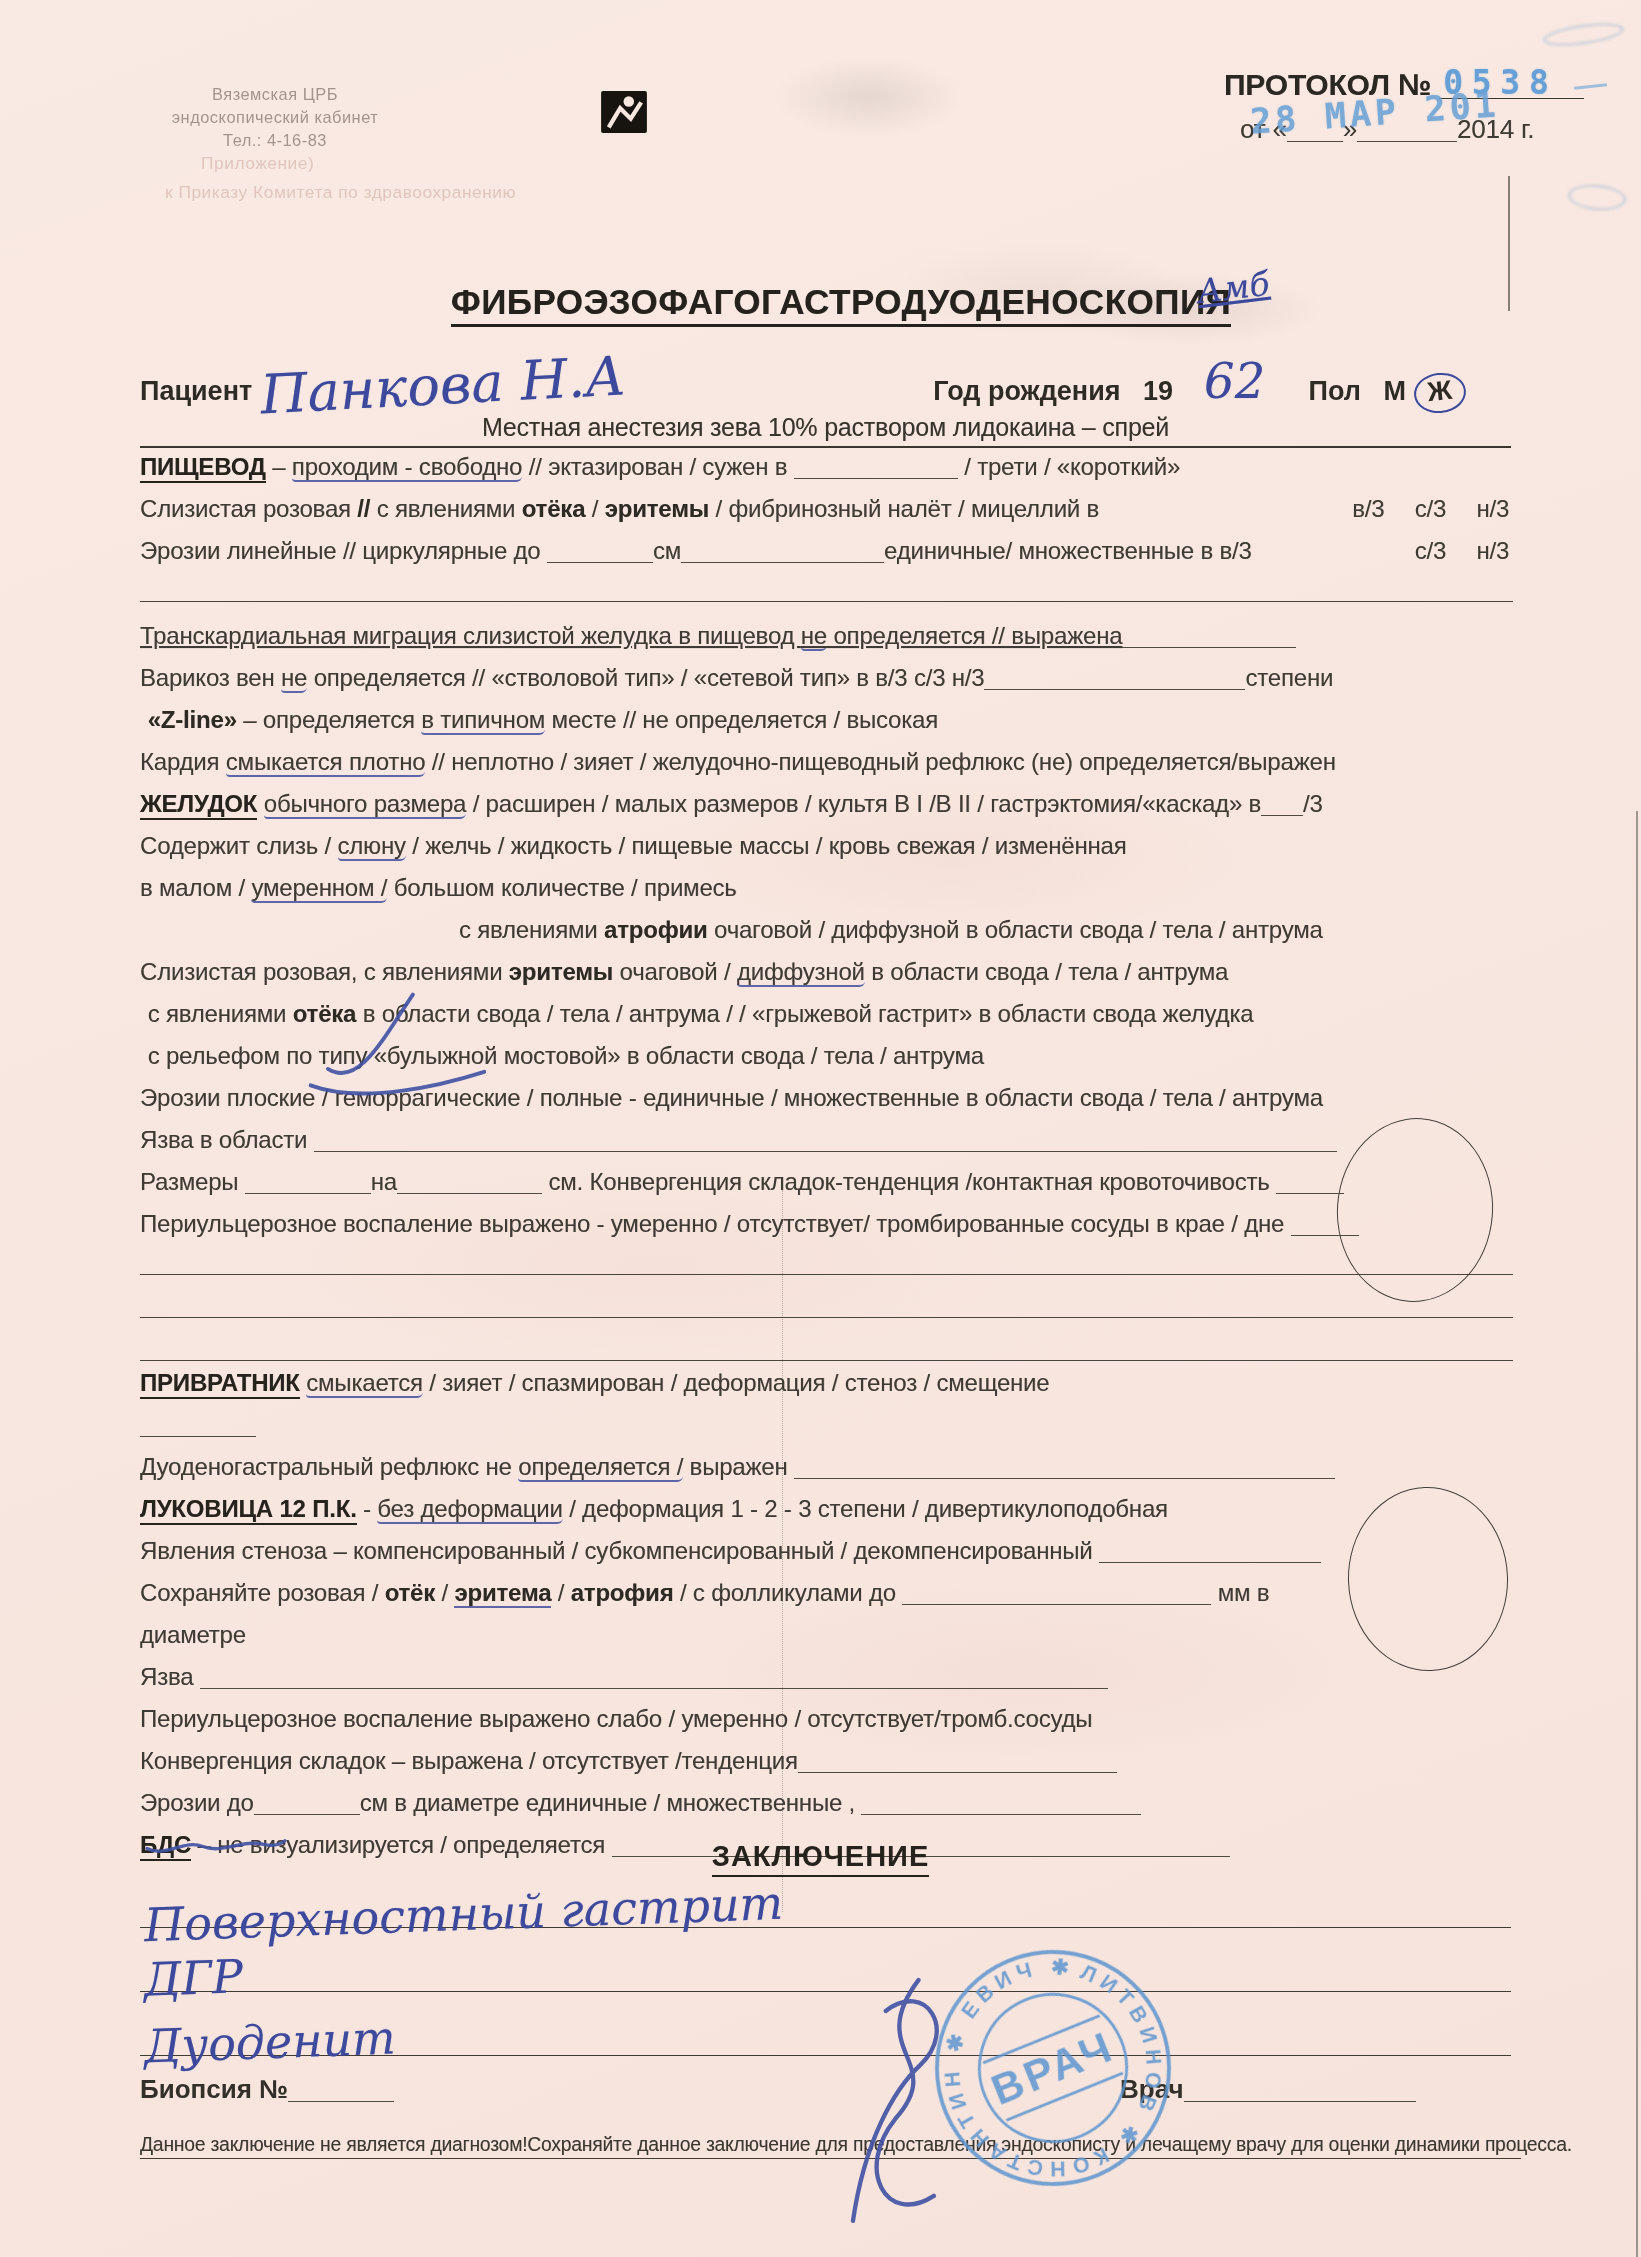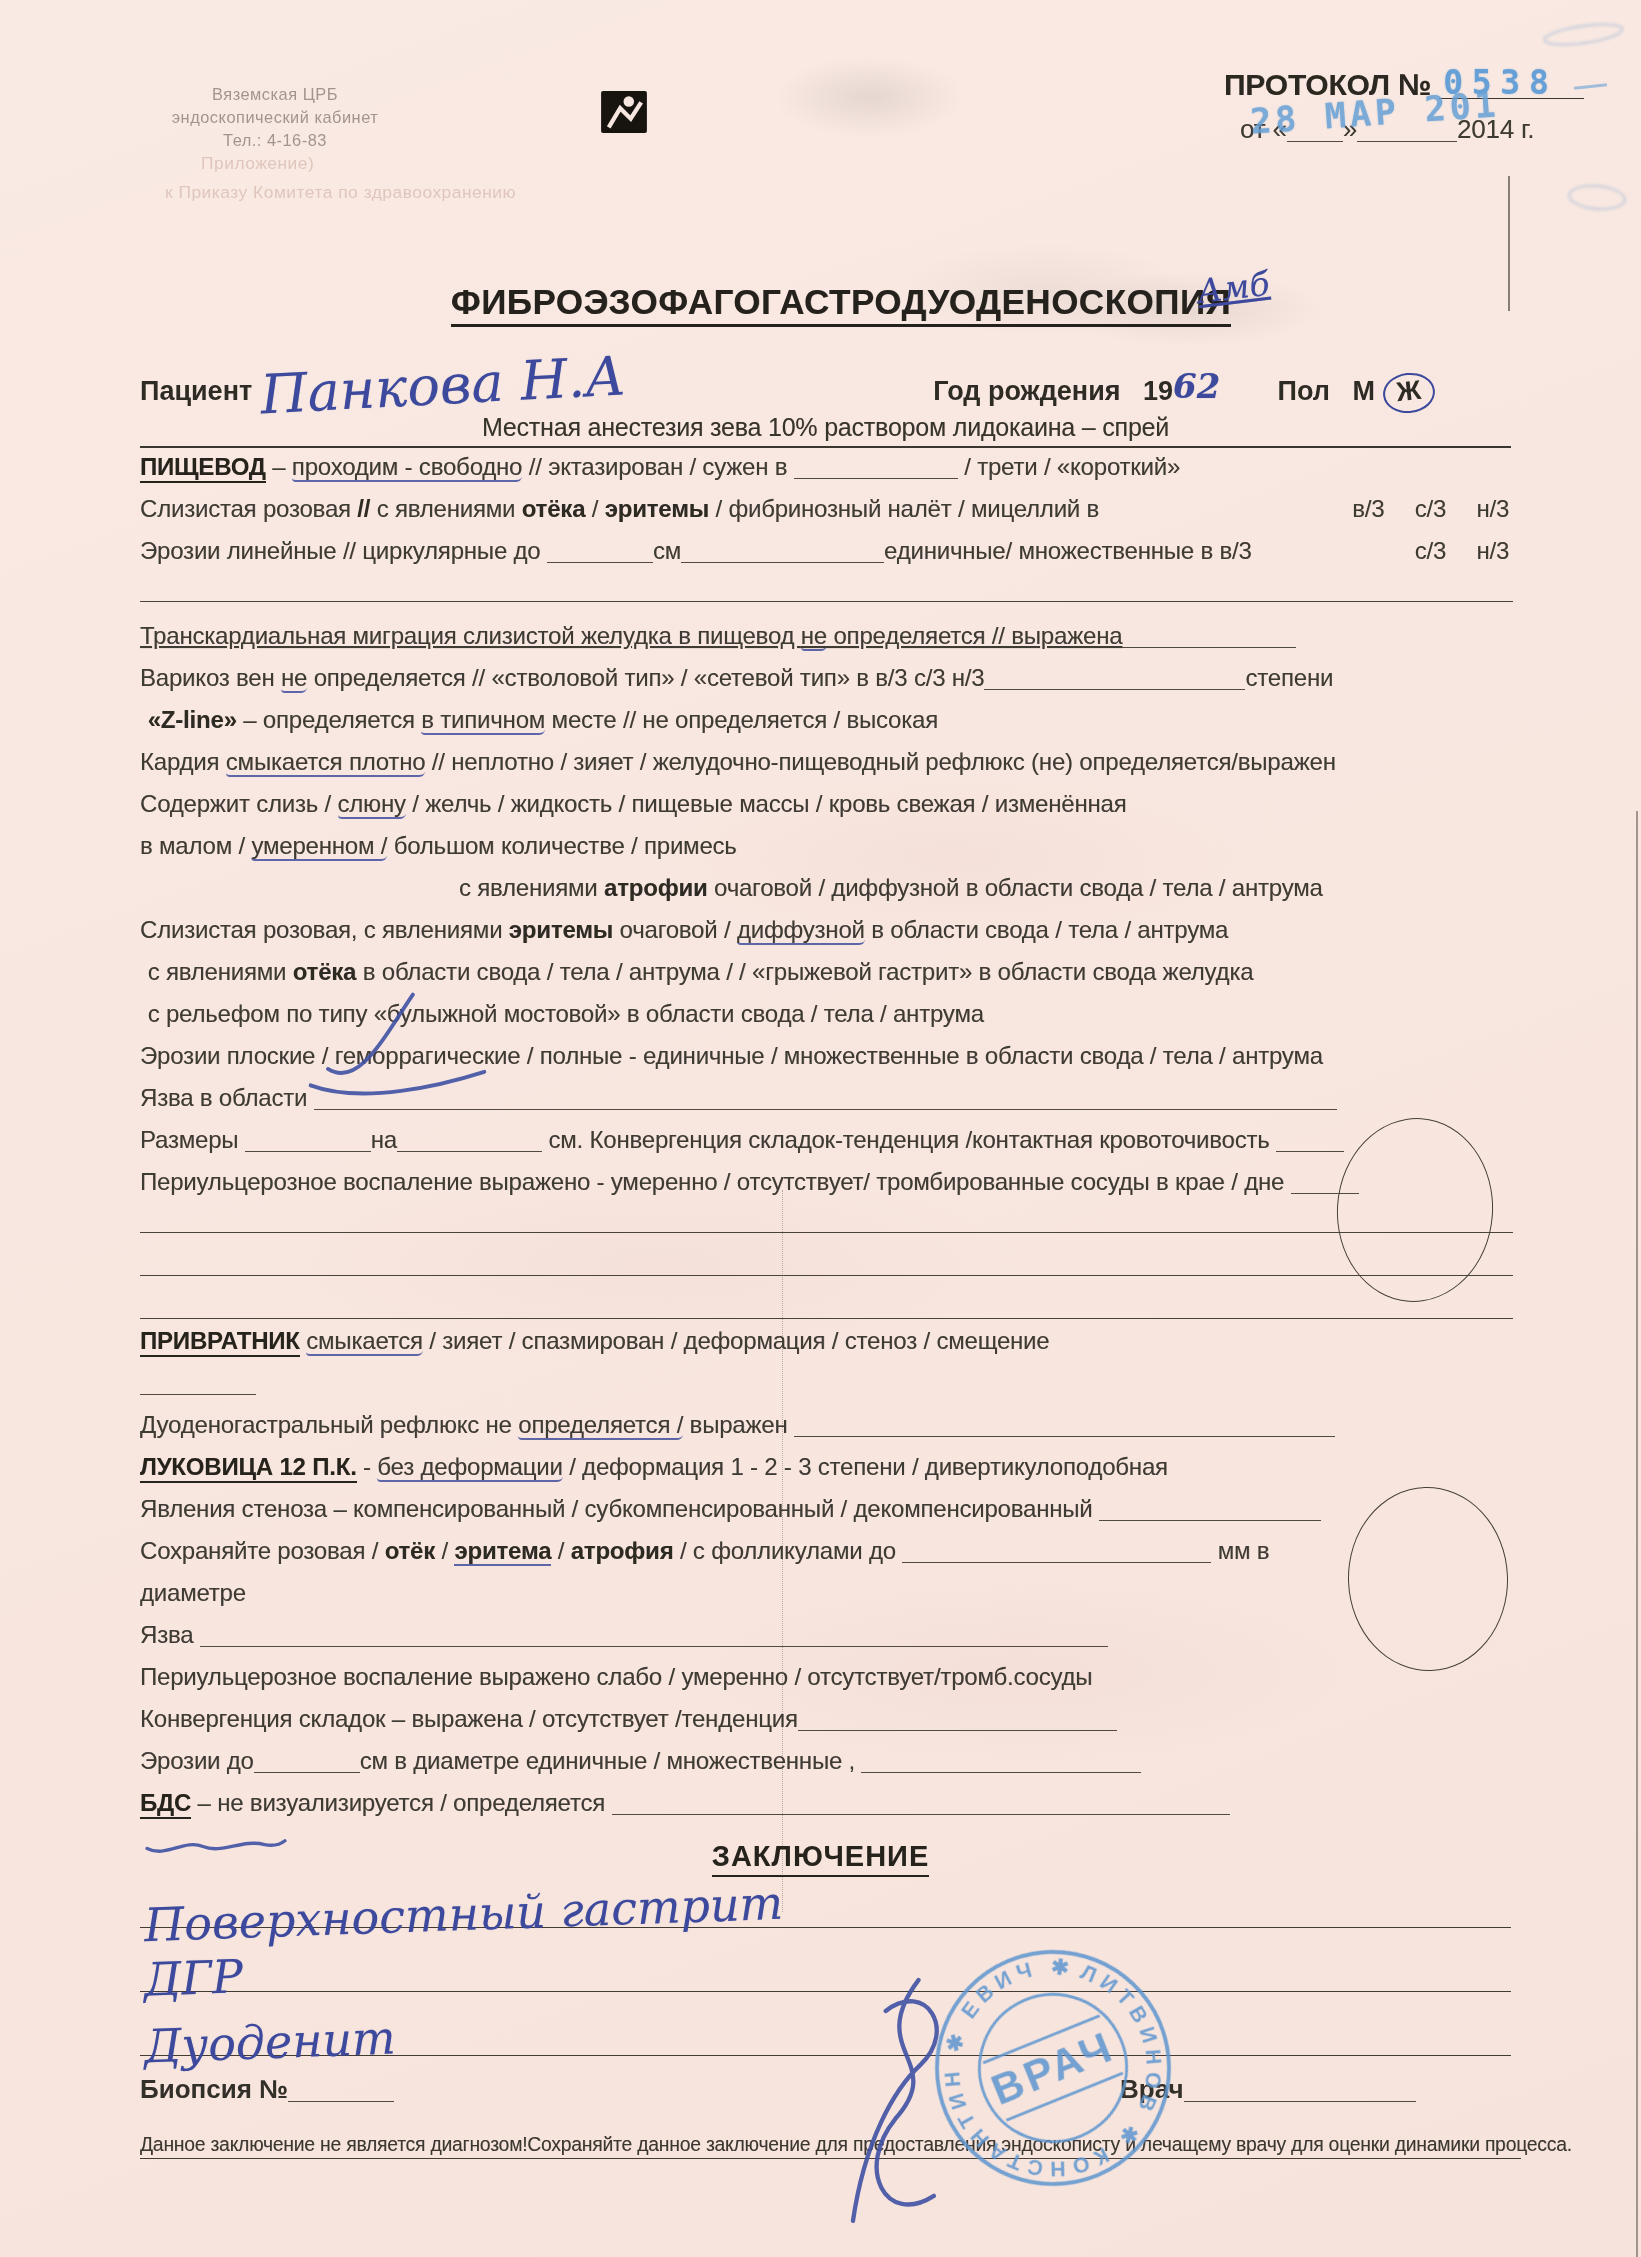--- a/index.html
+++ b/index.html
@@ -37,21 +37,21 @@
 
   
   .title-wrap{left:0; right:0; top:282px; text-align:center;}
   .title{display:inline-block; font-size:35px; font-weight:bold; color:#25211c;
          border-bottom:3.9px solid #25211c; padding-bottom:1.9px; letter-spacing:0.5px;
          text-shadow:0.4px 0.4px 0 rgba(40,34,28,.4);margin-left:41px;}
   .hw{font-family:"DejaVu Serif", serif; font-style:italic; color:#3c499c; text-shadow:0 0 1px rgba(60,73,156,.35);}
   .amb{left:1197px; top:268px; font-size:33px; transform:rotate(-7deg); text-decoration:underline;}
   .patient-row{left:140px; top:350px; width:1381px; white-space:nowrap; font-size:27px; font-weight:bold; color:#2e2a24;}
   .p-name{display:inline-block; width:666px; font-size:54px; position:relative; top:-3.9px; transform:rotate(-3deg); font-weight:normal;}
-  .p-year{display:inline-block; width:97px; font-size:34px; position:relative; top:-1.9px; font-weight:bold;}
+  .p-year{display:inline-block; width:97px; font-size:48px; position:relative; top:-1.9px; font-weight:normal;margin-left:31px;}
   .p-sex-f{display:inline-block; border:2.9px solid #3c499c; border-radius:50%; padding:1px 11.6px 3.9px; transform:rotate(-6deg); margin-left:7.7px;}
   .anesthesia{left:140px; top:413px; width:1371px; text-align:center; font-size:25px;
               border-bottom:2.9px solid #3a352e; padding-bottom:3.9px; color:#37332d;}
 
   
   .form-body{left:140px; top:446px; width:1373px; font-size:24px;}
   .fline{position:relative; min-height:42px; line-height:42px; white-space:nowrap;}
   .seg-b{font-weight:bold; color:#2d2923;}
   .seg-h{font-weight:bold; color:#26221c; border-bottom:2.9px solid #26221c; padding-bottom:1px;}
   .seg-p{border-bottom:2.9px solid rgba(60,73,156,.82); border-radius:0 0 5.8px 3.9px;}
@@ -133,20 +133,21 @@
 
   <div class="abs form-body printed">
       <div class="fline"><span class="seg-h">ПИЩЕВОД</span><span class="seg-n"> – </span><span class="seg-p">проходим - свободно</span><span class="seg-n">  //  эктазирован /  сужен в </span><span class="blank" style="width: 164px;"></span><span class="seg-n"> / трети / «короткий»</span></div>
       <div class="fline"><span class="seg-n">Слизистая розовая </span><span class="seg-b">//</span><span class="seg-n">   с явлениями </span><span class="seg-b">отёка</span><span class="seg-n"> / </span><span class="seg-b">эритемы</span><span class="seg-n"> / фибринозный налёт / мицеллий в</span><span class="seg-r">в/3  с/3  н/3</span></div>
       <div class="fline"><span class="seg-n">Эрозии линейные // циркулярные до </span><span class="blank" style="width: 106px;"></span><span class="seg-n">см</span><span class="blank" style="width: 203px;"></span><span class="seg-n">единичные/ множественные в в/3</span><span class="seg-r">с/3  н/3</span></div>
       <div class="fline rule" style="min-height: 29px; height: 29px;"></div>
       <div class="fline" style="margin-top: 13px; text-decoration: underline;"><span class="seg-n">Транскардиальная миграция слизистой желудка в пищевод </span><span class="seg-p">не</span><span class="seg-n">   определяется // выражена</span><span class="blank" style="width: 174px;"></span></div>
       <div class="fline"><span class="seg-n">Варикоз вен </span><span class="seg-p">не</span><span class="seg-n"> определяется // «стволовой тип» / «сетевой тип» в в/3 с/3 н/3</span><span class="blank" style="width: 261px;"></span><span class="seg-n">степени</span></div>
       <div class="fline" style="padding-left: 7.7px;"><span class="seg-b">«Z-line»</span><span class="seg-n"> – определяется </span><span class="seg-p">в типичном</span><span class="seg-n"> месте // не определяется / высокая</span></div>
       <div class="fline"><span class="seg-n">Кардия  </span><span class="seg-p">смыкается  плотно</span><span class="seg-n"> // неплотно / зияет / желудочно-пищеводный рефлюкс (не) определяется/выражен</span></div>
+      <div class="fline"><span class="seg-h">ЖЕЛУДОК</span><span class="seg-n"> </span><span class="seg-p">обычного размера</span><span class="seg-n"> / расширен / малых размеров / культя В I /В II / гастрэктомия/«каскад» в</span><span class="blank" style="width: 42px;"></span><span class="seg-n">/3</span></div>
       <div class="fline"><span class="seg-n">Содержит слизь / </span><span class="seg-p">слюну</span><span class="seg-n"> / желчь / жидкость / пищевые массы / кровь свежая / изменённая</span></div>
       <div class="fline"><span class="seg-n">в малом / </span><span class="seg-p">умеренном /</span><span class="seg-n"> большом количестве / примесь</span></div>
       <div class="fline" style="padding-left: 319px;"><span class="seg-n">с явлениями </span><span class="seg-b">атрофии</span><span class="seg-n"> очаговой / диффузной в области свода / тела / антрума</span></div>
       <div class="fline"><span class="seg-n">Слизистая розовая, с явлениями </span><span class="seg-b">эритемы</span><span class="seg-n"> очаговой / </span><span class="seg-p">диффузной</span><span class="seg-n"> в области свода / тела / антрума</span></div>
       <div class="fline" style="padding-left: 7.7px;"><span class="seg-n">с явлениями </span><span class="seg-b">отёка</span><span class="seg-n">   в области свода / тела / антрума  / / «грыжевой гастрит» в области свода желудка</span></div>
       <div class="fline" style="padding-left: 7.7px;"><span class="seg-n">с рельефом по типу «булыжной мостовой» в области свода / тела / антрума</span></div>
       <div class="fline"><span class="seg-n">Эрозии плоские / геморрагические / полные - единичные / множественные в области свода / тела / антрума</span></div>
       <div class="fline"><span class="seg-n">Язва в области </span><span class="blank" style="width: 1023px;"></span></div>
       <div class="fline"><span class="seg-n">Размеры </span><span class="blank" style="width: 126px;"></span><span class="seg-n">на</span><span class="blank" style="width: 145px;"></span><span class="seg-n"> см. Конвергенция складок-тенденция /контактная кровоточивость </span><span class="blank" style="width: 68px;"></span></div>
       <div class="fline"><span class="seg-n">Периульцерозное воспаление выражено - умеренно / отсутствует/ тромбированные сосуды в крае / дне </span><span class="blank" style="width: 68px;"></span></div>

